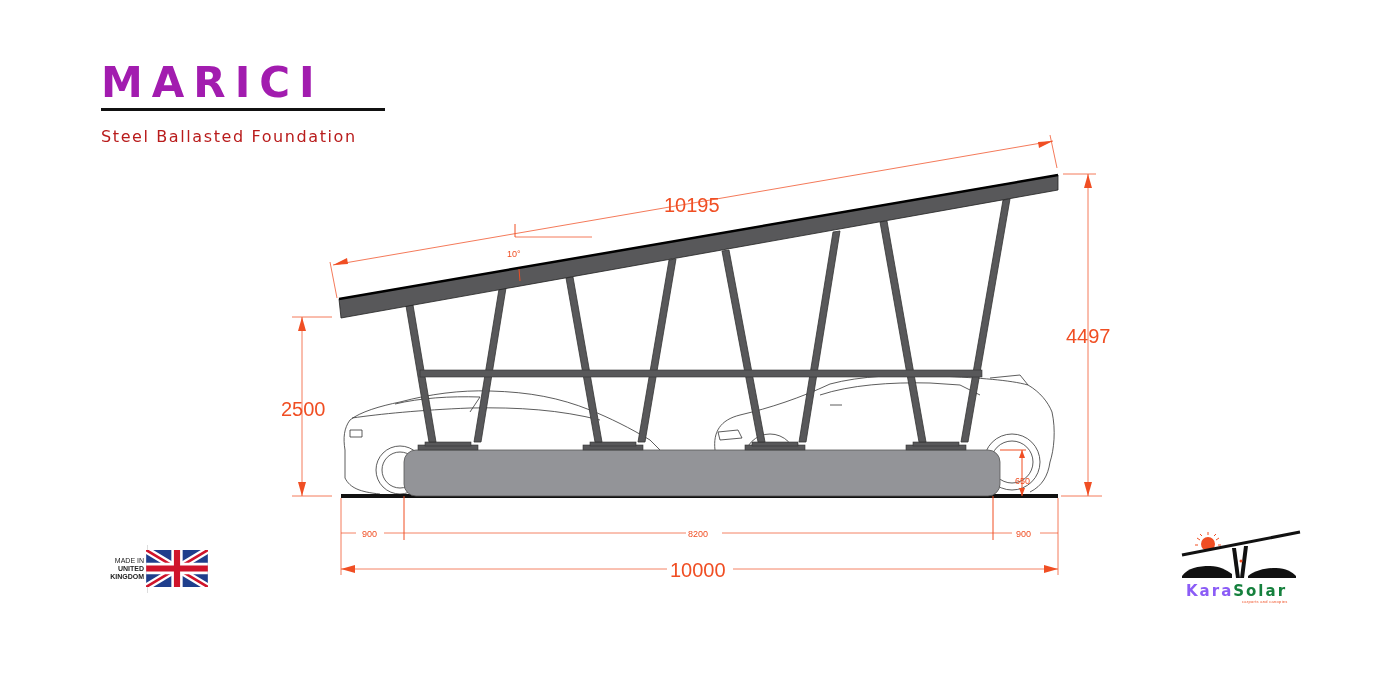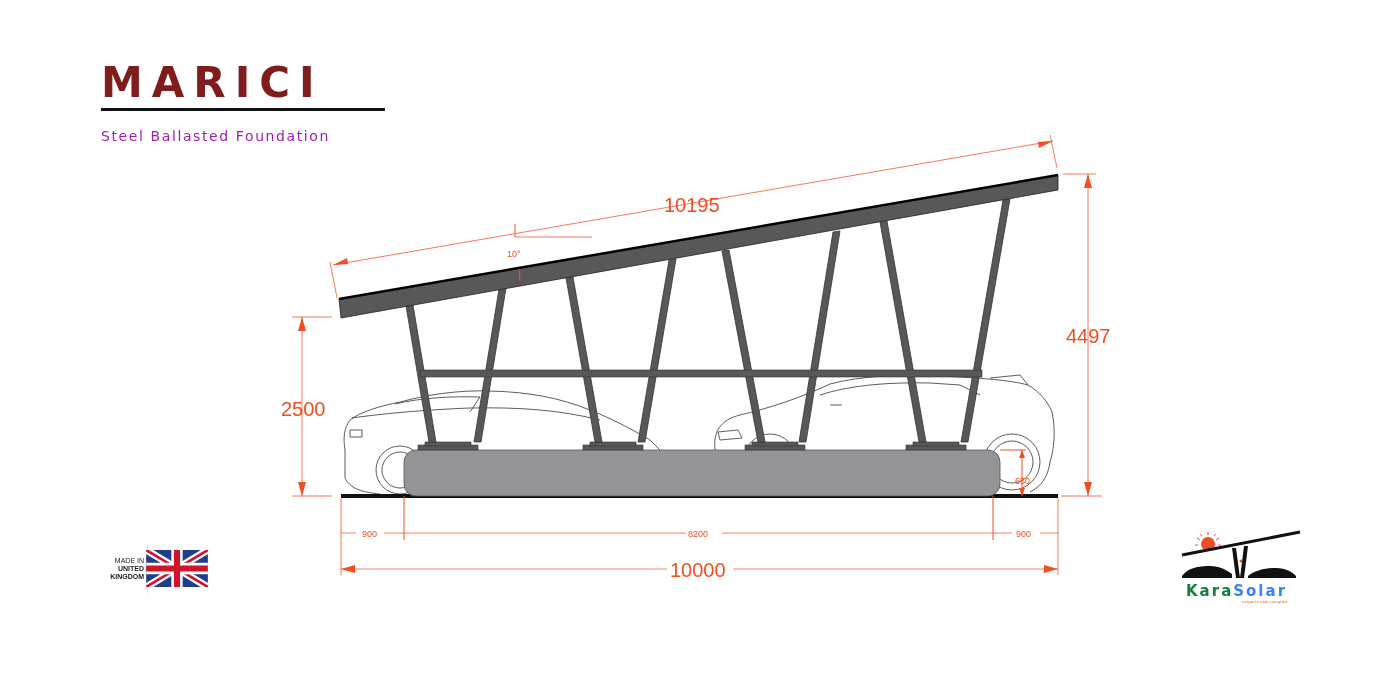--- a/index.html
+++ b/index.html
@@ -1,30 +1,30 @@
 <!DOCTYPE html>
 <html><head>
 <meta charset="utf-8">
 <style>
   html, body { margin:0; padding:0; background:#ffffff; }
   body { width:1400px; height:700px; position:relative; overflow:hidden; font-family:"Liberation Sans", sans-serif; }
-  .title { position:absolute; left:101px; top:58px; font-family:"DejaVu Sans", sans-serif; font-weight:bold; font-size:42px; letter-spacing:9px; color:#7f1d1d; line-height:50px; }
+  .title { position:absolute; left:101px; top:58px; font-family:"DejaVu Sans", sans-serif; font-weight:bold; font-size:42px; letter-spacing:9px; color:#a21caf; line-height:50px; }
   .title-rule { position:absolute; left:101px; top:108px; width:284px; height:3px; background:#111; }
-  .subtitle { position:absolute; left:101px; top:127px; font-family:"DejaVu Sans", sans-serif; font-size:14px; letter-spacing:1.6px; color:#a21caf; line-height:19px; }
+  .subtitle { position:absolute; left:101px; top:127px; font-family:"DejaVu Sans", sans-serif; font-size:16px; letter-spacing:1.6px; color:#b91c1c; line-height:19px; }
   .drawing { position:absolute; left:0; top:0; }
   .dim-text { font-family:"Liberation Sans", sans-serif; fill:#f04e23; }
   .uk { position:absolute; left:100px; top:545px; width:112px; height:48px; }
   .uk-text { position:absolute; left:0; top:12px; width:44px; text-align:right; font-family:"Liberation Sans", sans-serif; font-size:7px; line-height:8px; color:#222; }
   .uk-text b { font-weight:bold; }
   .uk-sep { position:absolute; left:47px; top:0; width:1px; height:48px; background:#ddd; }
   .uk-flag { position:absolute; left:46px; top:5px; }
   .logo { position:absolute; left:1178px; top:528px; width:126px; height:78px; }
   .logo-word { position:absolute; left:8px; top:55px; font-family:"DejaVu Sans", sans-serif; font-weight:bold; font-size:15px; letter-spacing:2px; line-height:16px; }
-  .logo-word .k { color:#15803d; }
-  .logo-word .s { color:#3b82f6; }
+  .logo-word .k { color:#8b5cf6; }
+  .logo-word .s { color:#15803d; }
   .logo-tag { position:absolute; left:64px; top:71px; font-family:"Liberation Sans", sans-serif; font-size:4px; color:#f04e23; letter-spacing:0.3px; }
 </style>
 </head>
 <body>
 
 <div class="title">MARICI</div>
 <div class="title-rule"></div>
 <div class="subtitle">
   <div>Steel Ballasted Foundation</div>
 </div>

